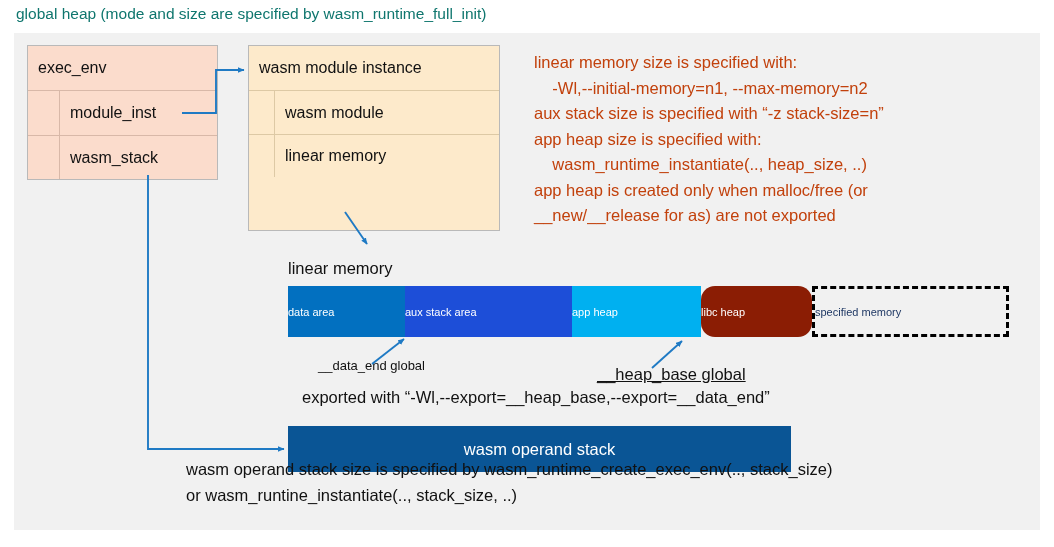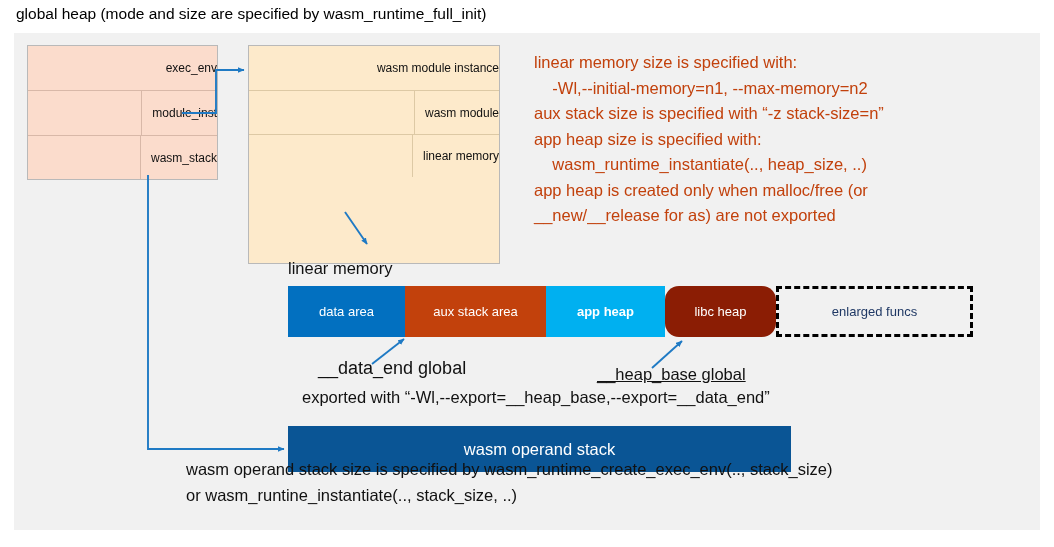--- a/index.html
+++ b/index.html
@@ -1,52 +1,52 @@
 <!DOCTYPE html>
 <html><head>
 <meta charset="utf-8">
 <style>
   html,body{margin:0;padding:0;background:#ffffff;}
   body{width:1054px;height:547px;position:relative;overflow:hidden;
        font-family:"Liberation Sans","DejaVu Sans",sans-serif;color:#111;}
   .abs{position:absolute;}
   #panel{left:14px;top:33px;width:1026px;height:497px;background:#f1f1f1;}
-  #title{left:16px;top:5px;font-size:15.5px;color:#000000;white-space:nowrap;}
+  #title{left:16px;top:5px;font-size:15.5px;color:#0f766e;white-space:nowrap;}
 
   
   .sbox{border:1px solid #b9b9b9;box-sizing:border-box;}
   .srow{box-sizing:border-box;display:flex;align-items:center;
-        font-size:12px;white-space:nowrap;justify-content:flex-end;}
+        font-size:16px;white-space:nowrap;}
   .shdr{border-bottom:1px solid #c8b9a8;}
   .gut{flex:0 0 auto;border-right:1px solid #c8b9a8;height:100%;box-sizing:border-box;}
   .lbl{padding-left:10px;}
 
   #execenv{left:27px;top:45px;width:191px;height:135px;background:#fbdccc;}
   #execenv .shdr{border-bottom-color:#d8b8a8;}
   #execenv .gut{border-right-color:#d8b8a8;}
   #execenv .sep{border-bottom:1px solid #d8b8a8;}
 
-  #wmi{left:248px;top:45px;width:252px;height:219px;background:#fdeacb;}
+  #wmi{left:248px;top:45px;width:252px;height:186px;background:#fdeacb;}
   #wmi .sep{border-bottom:1px solid #ddc9a5;}
   #wmi .shdr{border-bottom-color:#ddc9a5;}
   #wmi .gut{border-right-color:#ddc9a5;}
 
   
   #info{left:534px;top:50px;width:500px;font-size:16.5px;line-height:25.5px;
         white-space:pre;color:#c2410c;}
 
   
   #lmlabel{left:288px;top:259px;font-size:16.5px;}
   #membar{left:288px;top:286px;height:51px;display:flex;}
-  .seg{display:flex;align-items:center;justify-content:center;
-       color:#ffffff;font-size:13px;white-space:nowrap;box-sizing:border-box;}
+  .seg{display:flex;align-items:center;justify-content:flex-start;
+       color:#ffffff;font-size:11px;white-space:nowrap;box-sizing:border-box;}
   .seg.dashed{background:#f1f1f1;color:#1f3864;border:3px dashed #000000;}
 
   
-  #dataend{left:318px;top:358px;font-size:18px;white-space:nowrap;}
+  #dataend{left:318px;top:358px;font-size:13px;white-space:nowrap;}
   #heapbase{left:597px;top:365px;font-size:16.5px;white-space:nowrap;text-decoration:underline;}
   #exported{left:302px;top:388px;font-size:16.5px;white-space:nowrap;}
 
   #opstack{left:288px;top:426px;width:503px;height:46px;background:#0a5595;
            display:flex;align-items:center;justify-content:center;
            color:#ffffff;font-size:16.5px;}
 
   #bottomtext{left:186px;top:456px;width:860px;font-size:16.5px;
               line-height:26px;white-space:pre;}
 
@@ -70,21 +70,21 @@
   <div class="srow" style="height:43px;">
     <div class="gut" style="width:32px;"></div>
     <span class="lbl">wasm_stack</span>
   </div>
 </div>
 
 <div class="abs sbox" id="wmi" style="background: rgb(253, 234, 203);">
   <div class="srow shdr" style="height:45px;">
     <span class="lbl">wasm module instance</span>
   </div>
-  <div class="srow sep" style="height:44px;padding-left:9px;">
+  <div class="srow sep" style="height:44px;">
     <div class="gut" style="width:26px;"></div>
     <span class="lbl">wasm module</span>
   </div>
   <div class="srow" style="height:42px;">
     <div class="gut" style="width:26px;"></div>
     <span class="lbl">linear memory</span>
   </div>
 </div>
 
 <div class="abs" id="info">linear memory size is specified with:
@@ -93,31 +93,31 @@
 app heap size is specified with:
     wasm_runtime_instantiate(.., heap_size, ..)
 app heap is created only when malloc/free (or
 __new/__release for as) are not exported</div>
 
 <div class="abs" id="lmlabel">linear memory</div>
 <div class="abs" id="membar">
     <div class="seg" style="width: 117px; background: rgb(2, 112, 192);">
       <span>data area</span>
     </div>
-    <div class="seg" style="width: 141px; background: #c2410c;">
+    <div class="seg" style="width: 167px; background: #1d4ed8;">
       <span>aux stack area</span>
     </div>
-    <div class="seg" style="width: 119px; background: rgb(0, 176, 240); font-weight: bold;">
+    <div class="seg" style="width: 129px; background: rgb(0, 176, 240);">
       <span>app heap</span>
     </div>
     <div class="seg" style="width: 111px; background: rgb(139, 29, 4); border-radius: 14px;">
       <span>libc heap</span>
     </div>
     <div class="seg dashed" style="width: 197px;">
-      <span>enlarged funcs</span>
+      <span>specified memory</span>
     </div>
   </div>
 
 <div class="abs" id="dataend">__data_end global</div>
 <div class="abs" id="heapbase">__heap_base global</div>
 <div class="abs" id="exported">exported with “-Wl,--export=__heap_base,--export=__data_end”</div>
 
 <div class="abs" id="opstack" style="background: rgb(10, 85, 149); align-items: center;">
   <span>wasm operand stack</span>
 </div>

